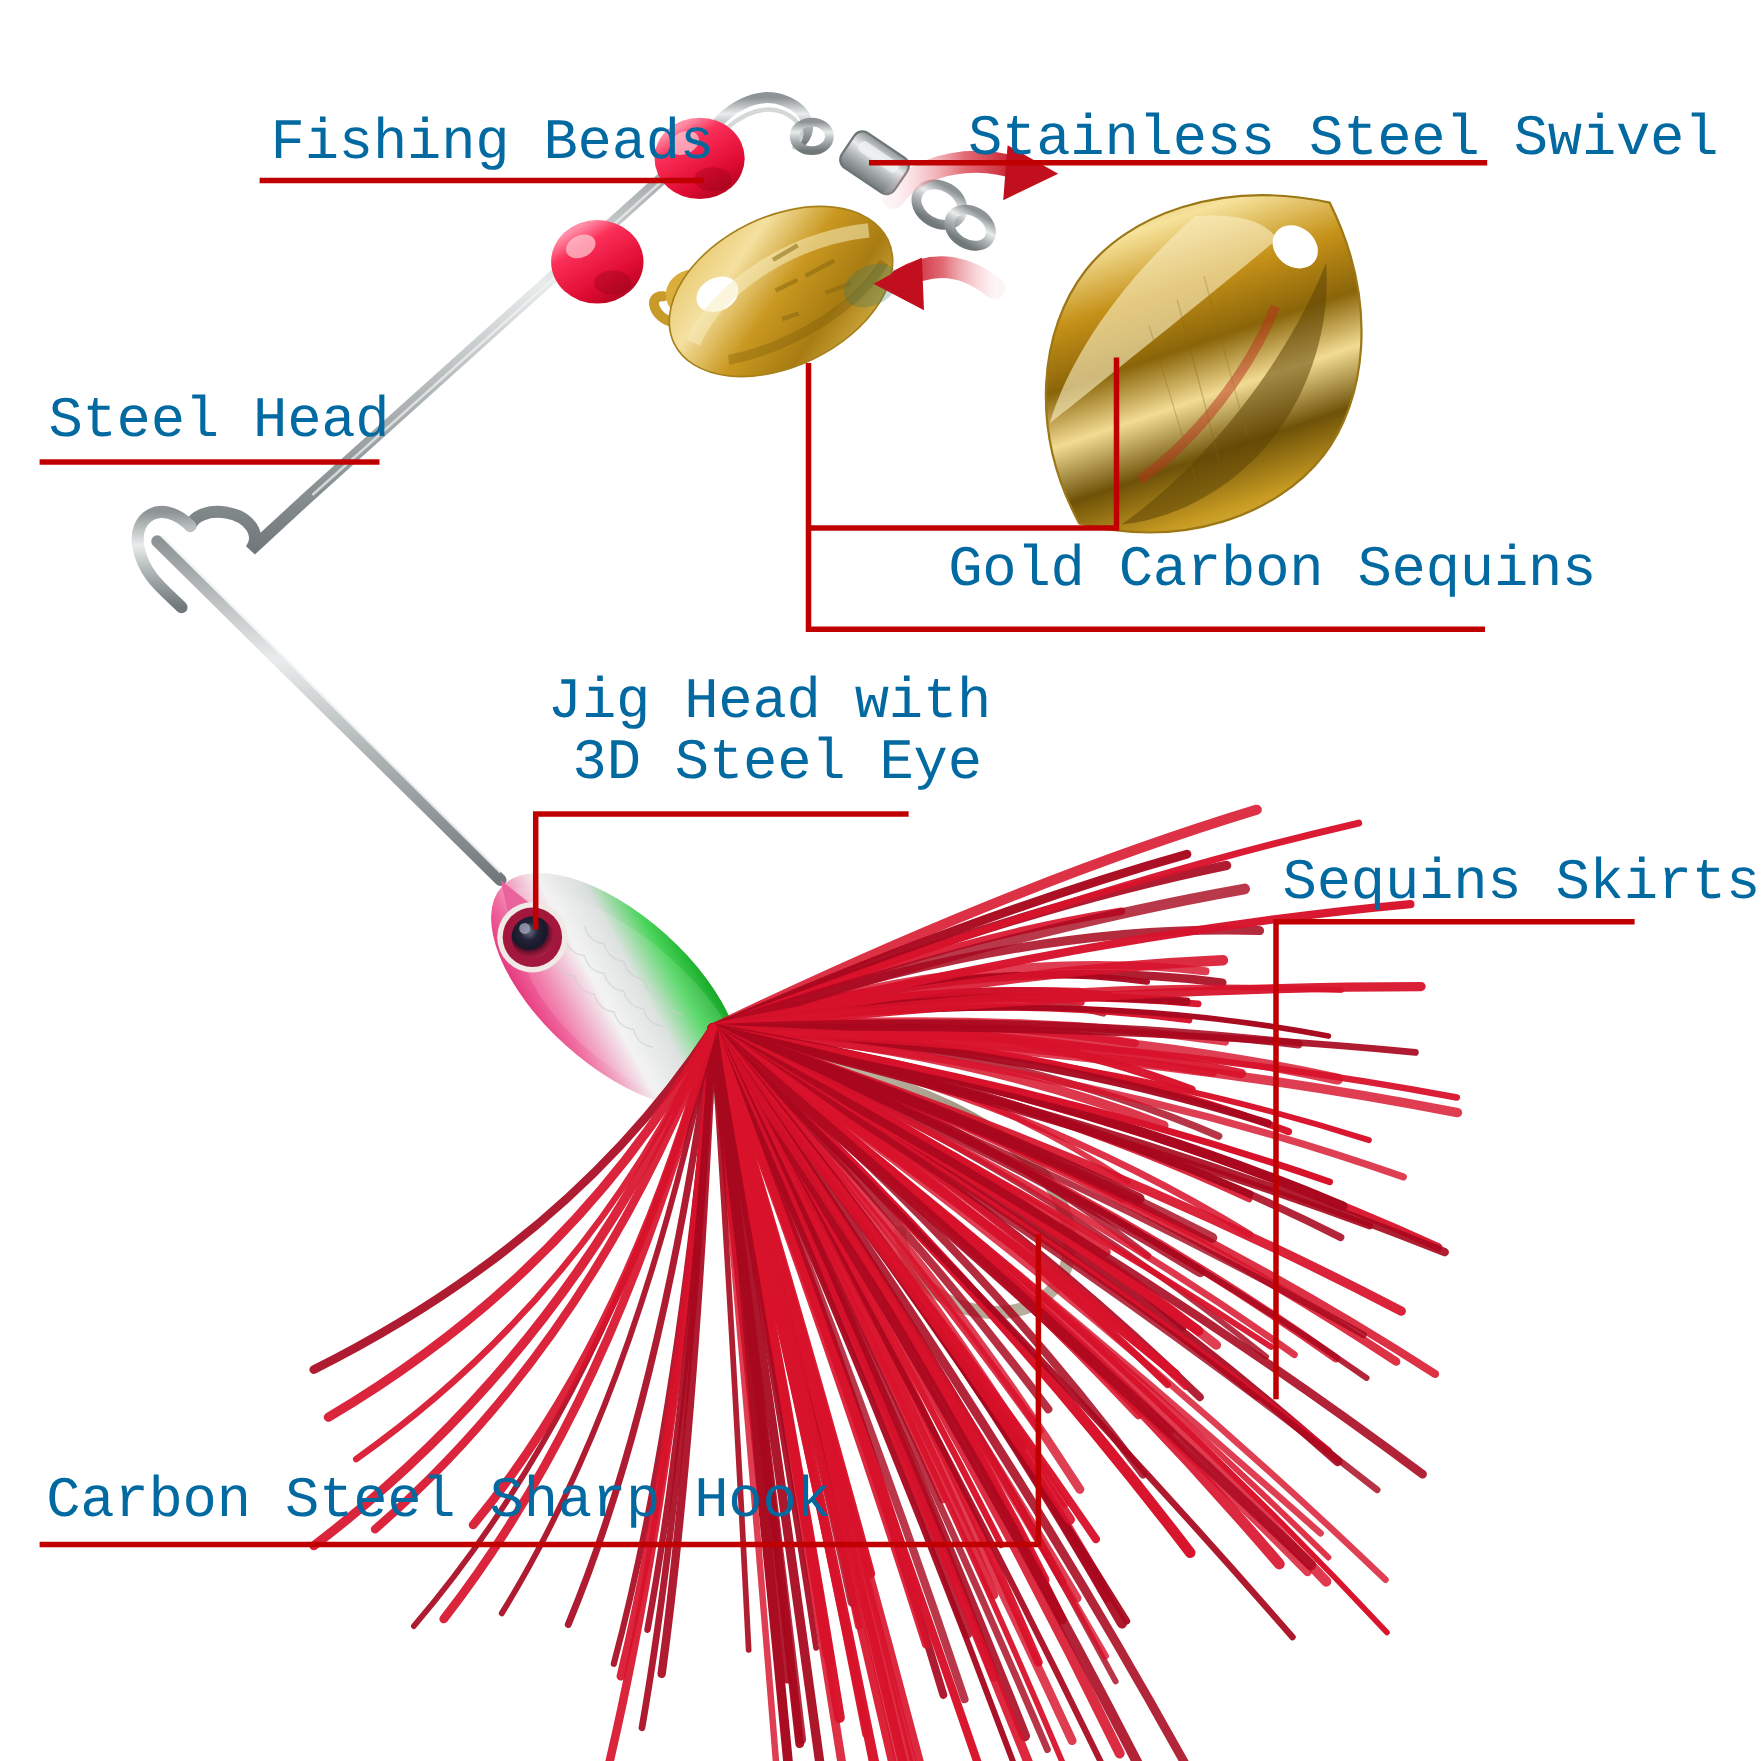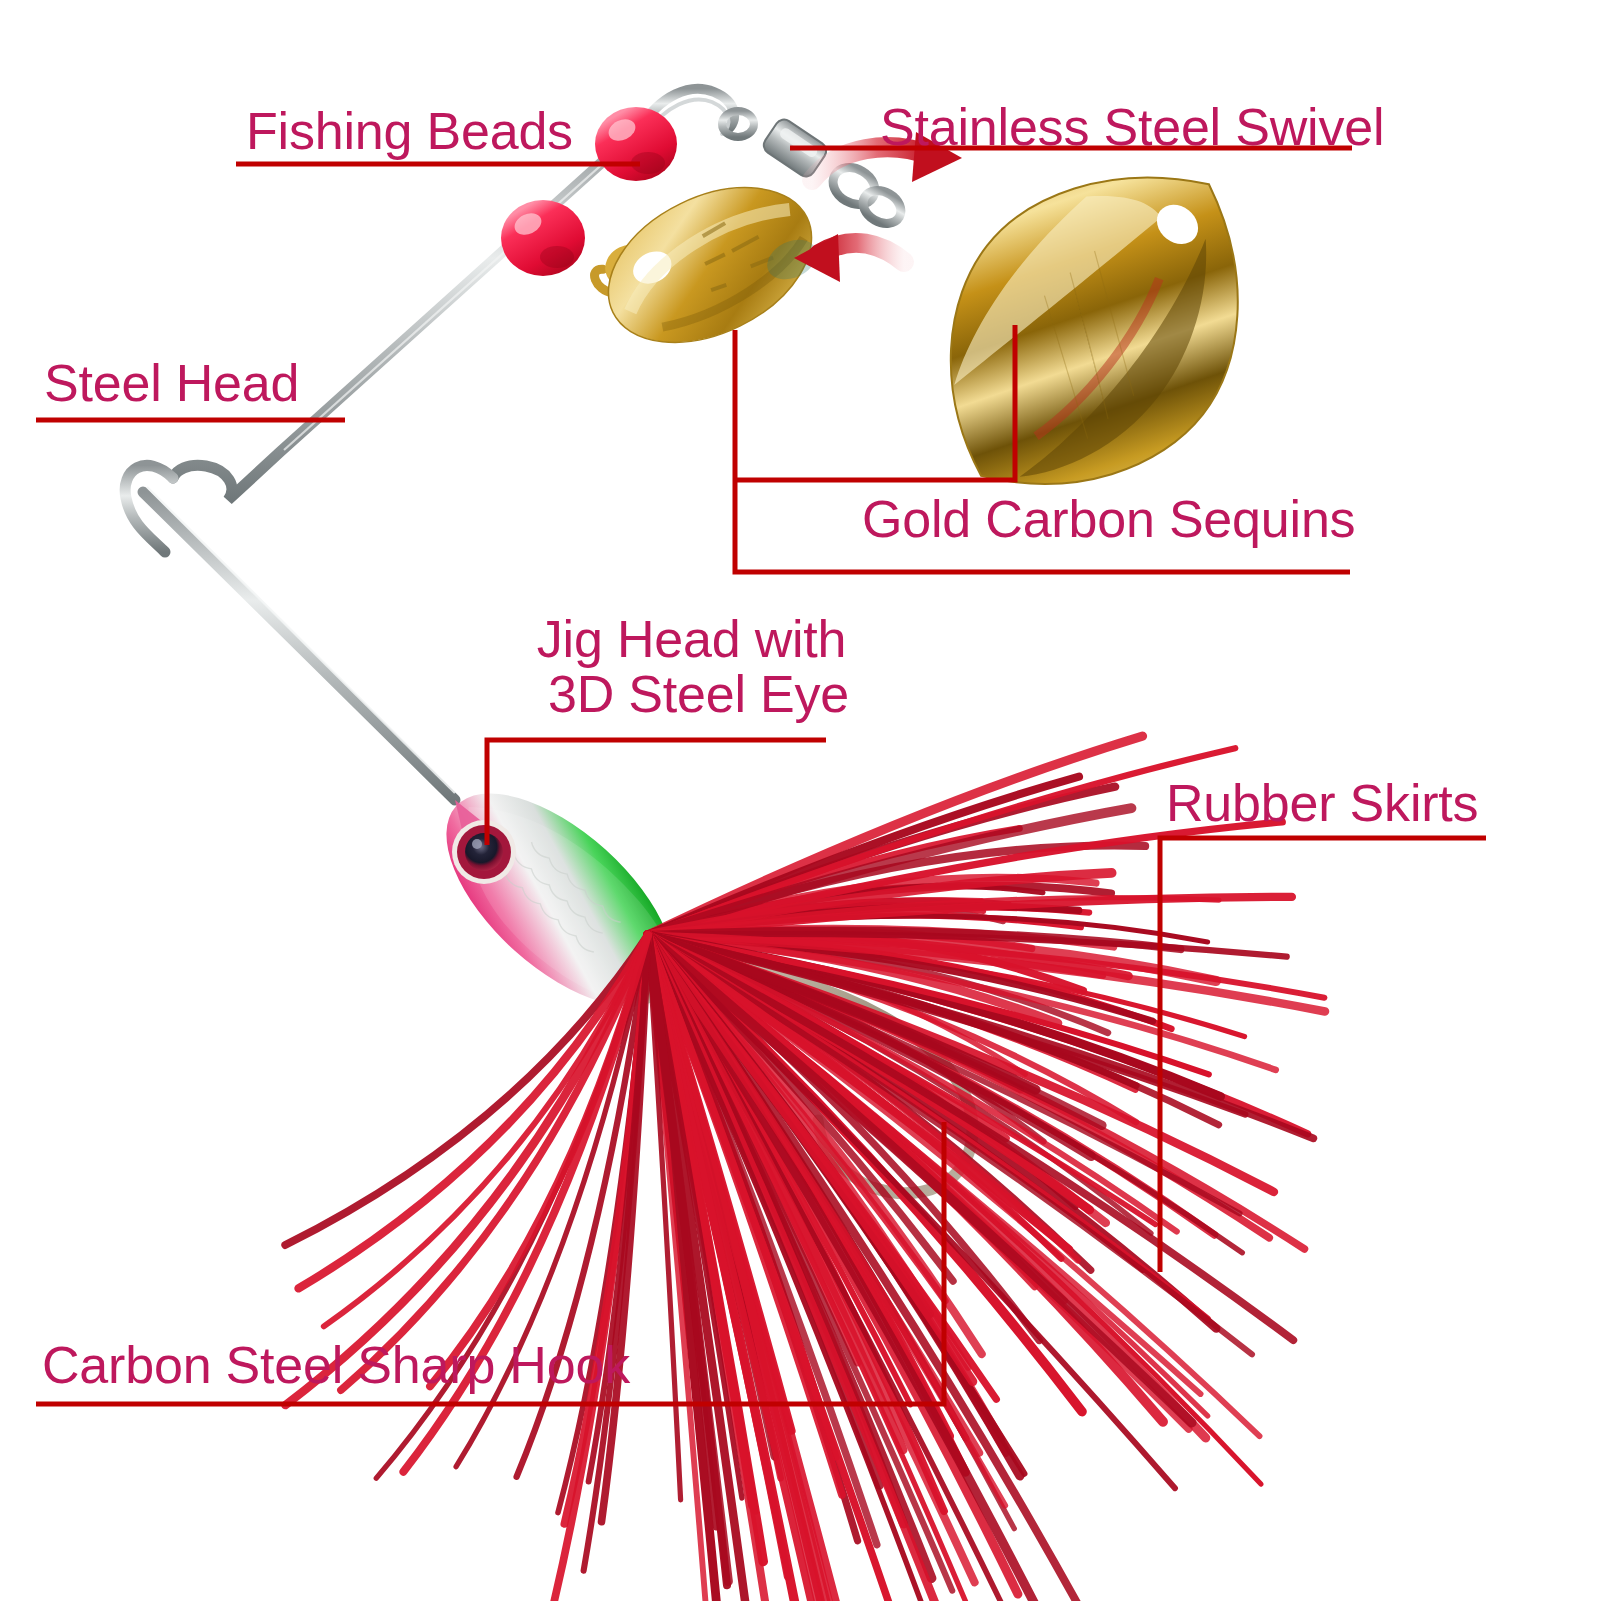--- a/index.html
+++ b/index.html
@@ -1,25 +1,25 @@
 <!DOCTYPE html>
 <html><head>
 <meta charset="utf-8">
 <style>
   html,body{margin:0;padding:0;background:#fff;}
   body{width:1601px;height:1601px;overflow:hidden;font-family:"Liberation Sans",sans-serif;}
   #stage{position:relative;width:1601px;height:1601px;background:#ffffff;}
   #art{position:absolute;left:0;top:0;width:1601px;height:1601px;}
-  .callout{position:absolute;color:#be185d;font-family:Liberation Sans, sans-serif;
+  .callout{position:absolute;color:#0369a1;font-family:Liberation Mono, monospace;
            font-size:52px;line-height:1.05;white-space:nowrap;letter-spacing:-0.2px;}
   .c-beads{left:246px;top:104px;}
   .c-swivel{left:836px;top:100px;margin-left:44px;}
   .c-wire{left:44px;top:356px;}
   .c-sequins{left:862px;top:492px;}
-  .c-jig{left:498px;top:612px;text-align:center;margin-left:36px;}
+  .c-jig{left:498px;top:612px;text-align:center;}
   .c-jig .l2{display:block;padding-left:14px;}
   .c-skirts{left:1166px;top:776px;}
   .c-hook{left:42px;top:1338px;}
 </style>
 </head>
 <body>
 
 <div id="stage">
 
   <svg id="art" viewBox="0 0 1601 1601">
@@ -386,16 +386,16 @@
   </svg>
 
   <div class="callout c-beads">Fishing Beads</div>
   <div class="callout c-swivel">Stainless Steel Swivel</div>
   <div class="callout c-wire">Steel Head</div>
   <div class="callout c-sequins">Gold Carbon Sequins</div>
   <div class="callout c-jig">
     <span>Jig Head with</span>
     <span class="l2">3D Steel Eye</span>
   </div>
-  <div class="callout c-skirts">Rubber Skirts</div>
+  <div class="callout c-skirts">Sequins Skirts</div>
   <div class="callout c-hook">Carbon Steel Sharp Hook</div>
 
 </div>
 
 </body></html>

